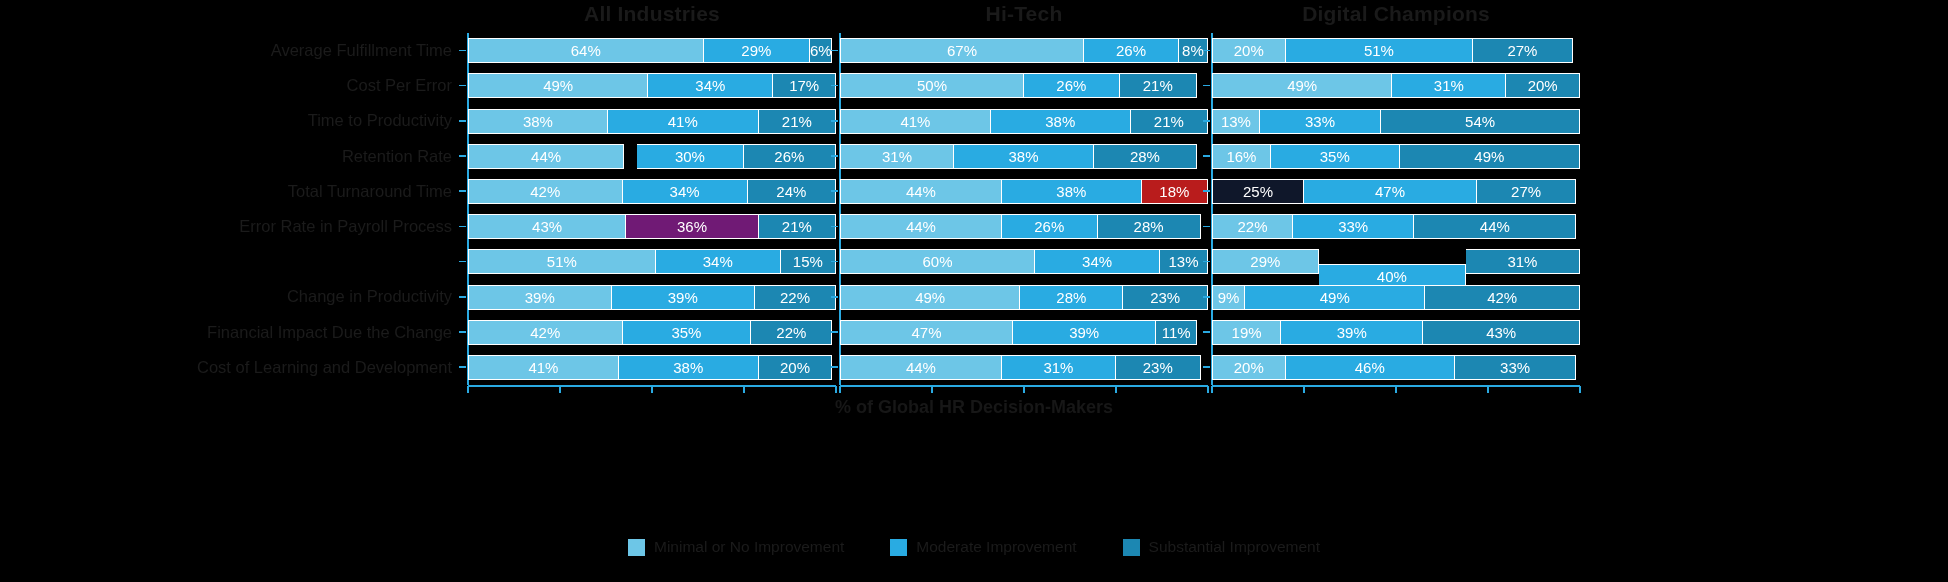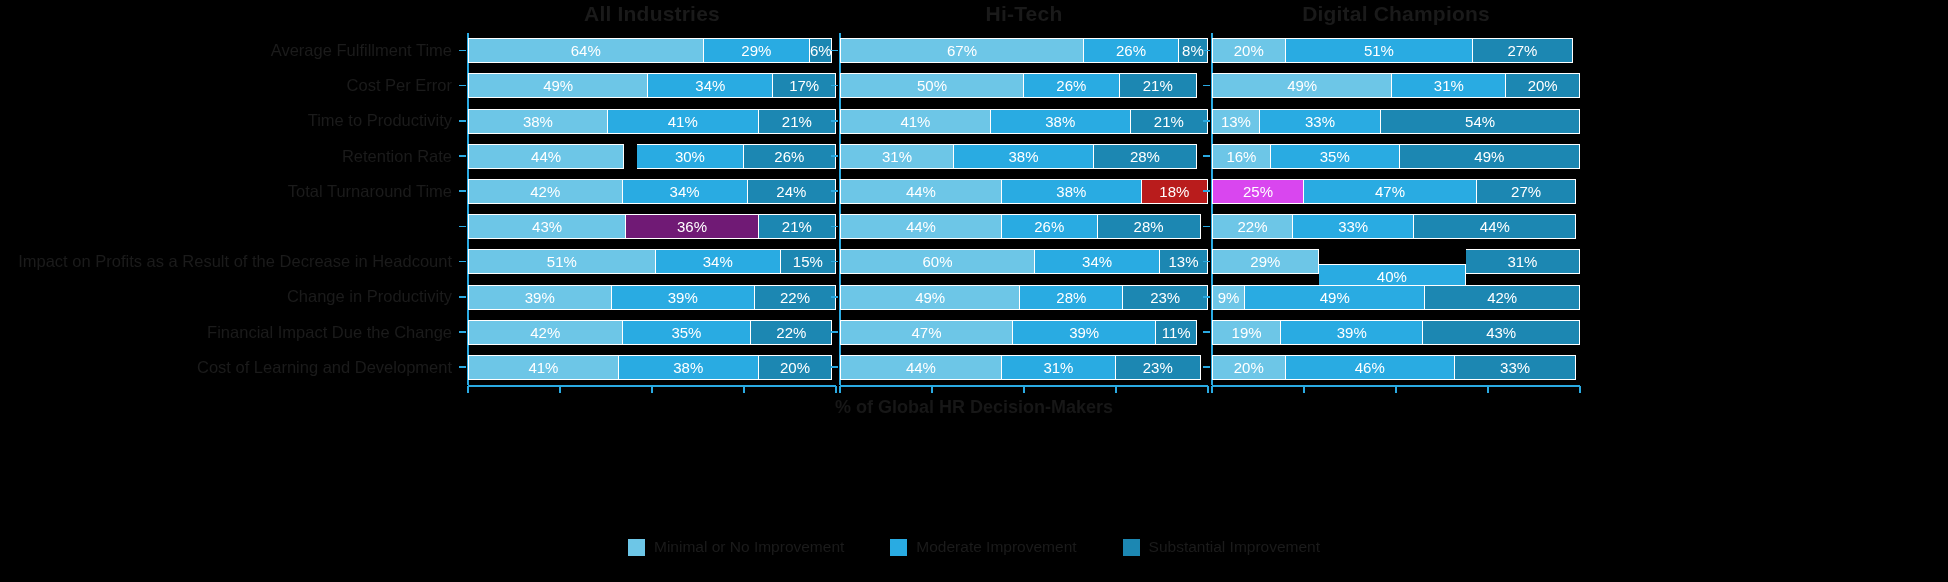--- a/index.html
+++ b/index.html
@@ -149,21 +149,21 @@
       <div class="panel-title" style="left: 468px; width: 368px;">All Industries</div>
       <div class="panel-title" style="left: 840px; width: 368px;">Hi-Tech</div>
       <div class="panel-title" style="left: 1212px; width: 368px;">Digital Champions</div>
     </div>
   <div id="ylabels">
       <div class="ylabel" style="top: 0px;">Average Fulfillment Time</div>
       <div class="ylabel" style="top: 35.2px;">Cost Per Error</div>
       <div class="ylabel" style="top: 70.4px;">Time to Productivity</div>
       <div class="ylabel" style="top: 105.6px;">Retention Rate</div>
       <div class="ylabel" style="top: 140.8px;">Total Turnaround Time</div>
-      <div class="ylabel" style="top: 211.2px;">Impact on Profits as a Result of the Decrease in Headcount</div>
+      <div class="ylabel" style="top: 176px;">Error Rate in Payroll Process</div>
       <div class="ylabel" style="top: 246.4px;">Change in Productivity</div>
       <div class="ylabel" style="top: 281.6px;">Financial Impact Due the Change</div>
       <div class="ylabel" style="top: 316.8px;">Cost of Learning and Development</div>
     </div>
   <div id="panels">
       <div class="panel" style="left: 468px; width: 368px;">
         <div class="tickcol"></div>
         <div class="ticklabel-dash" style="top: 16.6px;"></div>
         <div class="ticklabel-dash" style="top: 51.8px;"></div>
         <div class="ticklabel-dash" style="top: 87px;"></div>
@@ -326,21 +326,21 @@
           <div class="seg" style="width: 13%; background: rgb(109, 198, 231);">13%</div>
           <div class="seg" style="width: 33%; background: rgb(41, 171, 226);">33%</div>
           <div class="seg" style="width: 54%; background: rgb(28, 135, 178);">54%</div>
         </div>
         <div class="row" style="top: 110.7px;">
           <div class="seg" style="width: 16%; background: rgb(109, 198, 231);">16%</div>
           <div class="seg" style="width: 35%; background: rgb(41, 171, 226);">35%</div>
           <div class="seg" style="width: 49%; background: rgb(28, 135, 178);">49%</div>
         </div>
         <div class="row" style="top: 145.9px;">
-          <div class="seg" style="width: 25%; background: #d946ef;">25%</div>
+          <div class="seg" style="width: 25%; background: #0f172a;">25%</div>
           <div class="seg" style="width: 47%; background: rgb(41, 171, 226);">47%</div>
           <div class="seg" style="width: 27%; background: rgb(28, 135, 178);">27%</div>
         </div>
         <div class="row" style="top: 181.1px;">
           <div class="seg" style="width: 22%; background: rgb(109, 198, 231);">22%</div>
           <div class="seg" style="width: 33%; background: rgb(41, 171, 226);">33%</div>
           <div class="seg" style="width: 44%; background: rgb(28, 135, 178);">44%</div>
         </div>
         <div class="row" style="top: 216.3px;">
           <div class="seg" style="width: 29%; background: rgb(109, 198, 231);">29%</div>

